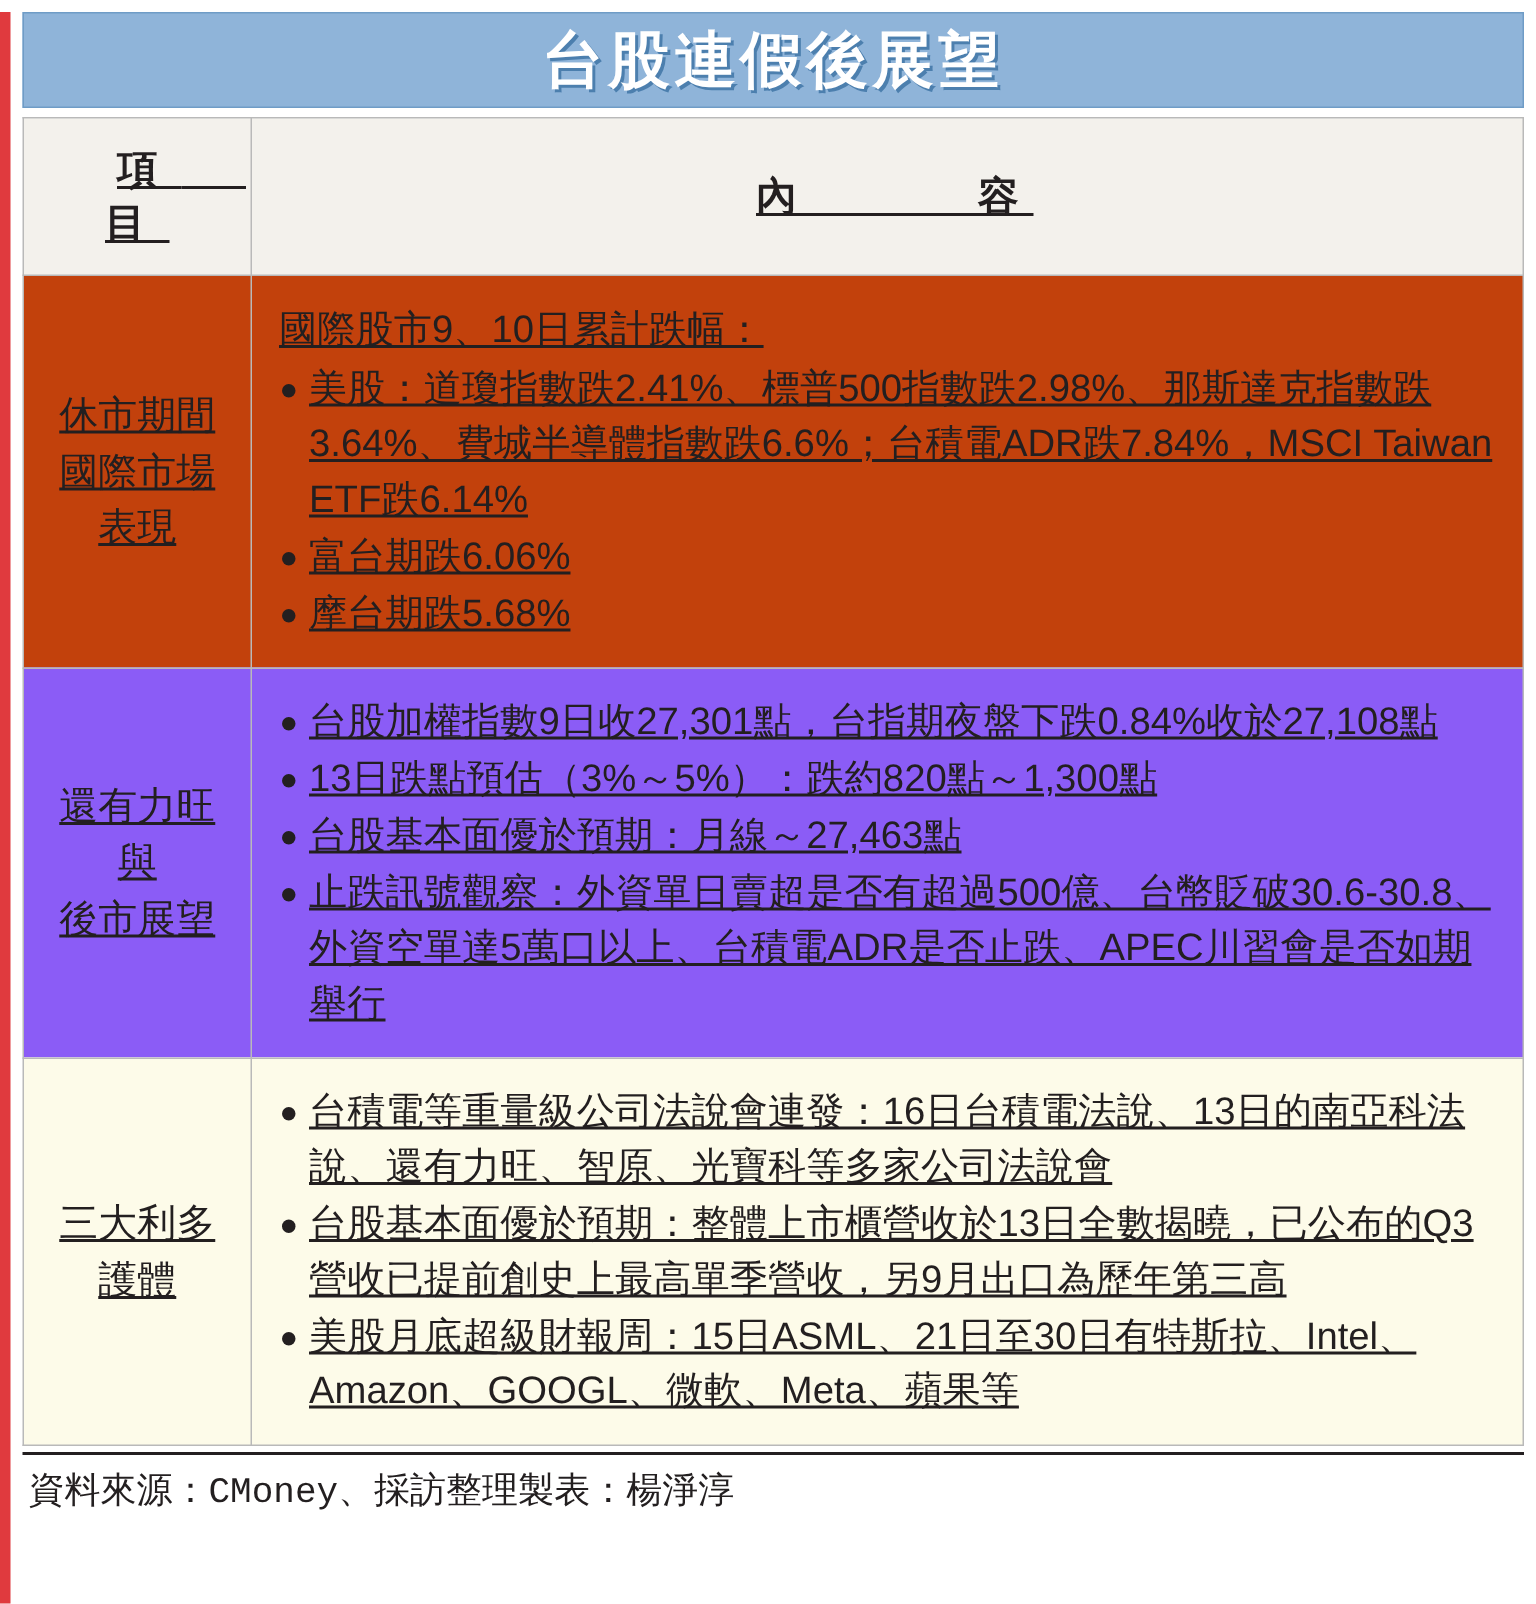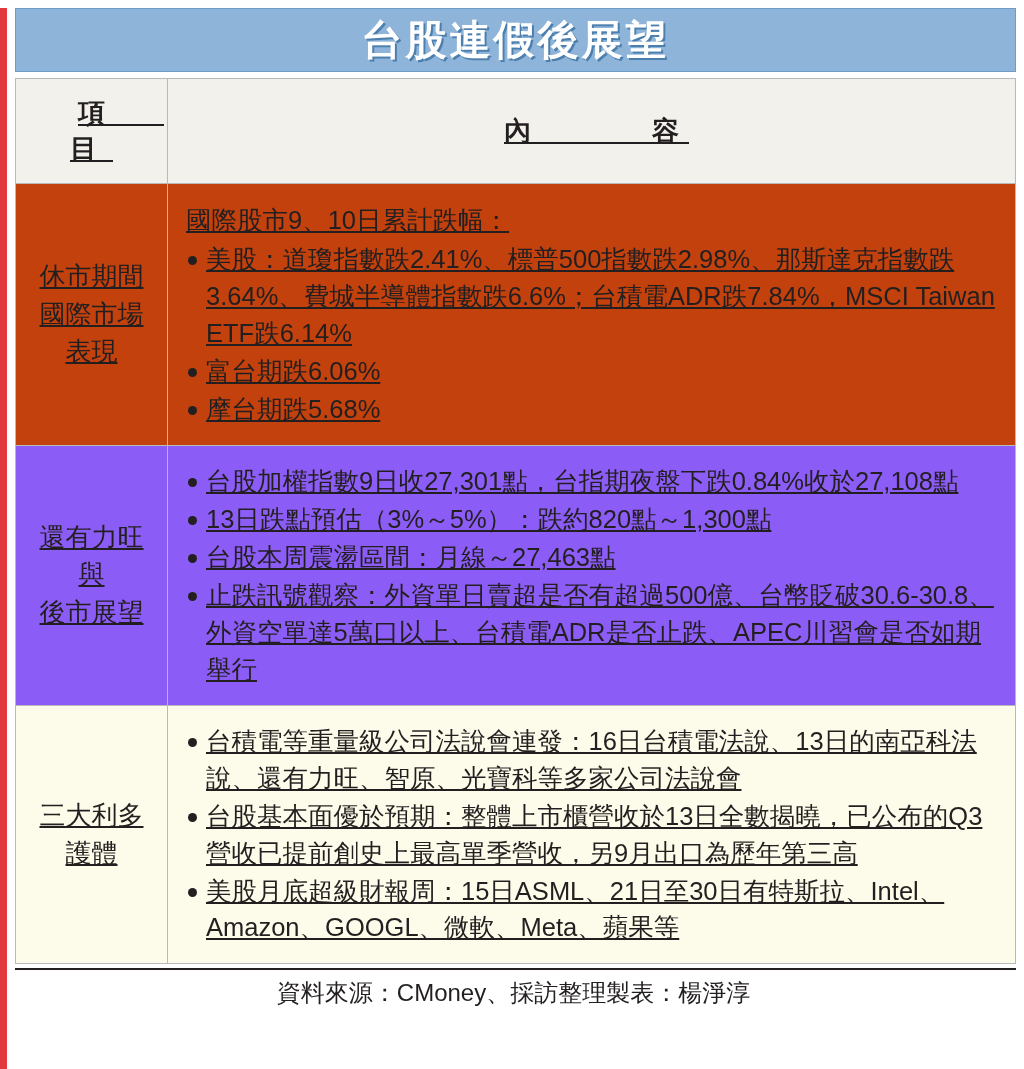--- a/index.html
+++ b/index.html
@@ -101,24 +101,25 @@
     width: 9px;
     height: 9px;
     border-radius: 50%;
     background: #231f20;
   }
   .footer {
     margin: 4px 8px 0 8px;
     width: calc(100% - 16px);
     border-top: 2px solid #231f20;
     display: flex;
-    justify-content: center;
+    justify-content: flex-start;
     align-items: center;
     height: 46px;
     font-size: 24px;
+    font-family: Liberation Mono, monospace;
   }
   .footer .left { padding-left: 4px; }
   .footer .right { padding-right: 8px; }
 </style>
 </head>
 <body>
 
 <div class="page">
 
   <div class="title-bar">
@@ -157,21 +158,21 @@
       <tr>
         <td class="rowlabel r2">
           <div>還有力旺</div>
           <div>與</div>
           <div>後市展望</div>
         </td>
         <td class="rowbody r2">
           <ul class="bullets">
             <li>台股加權指數9日收27,301點，台指期夜盤下跌0.84%收於27,108點</li>
             <li>13日跌點預估（3%～5%）：跌約820點～1,300點</li>
-            <li>台股本周震盪區間：月線～27,463點</li>
+            <li>台股基本面優於預期：月線～27,463點</li>
             <li>止跌訊號觀察：外資單日賣超是否有超過500億、台幣貶破30.6-30.8、外資空單達5萬口以上、台積電ADR是否止跌、APEC川習會是否如期舉行</li>
           </ul>
         </td>
       </tr>
 
       <tr>
         <td class="rowlabel r3">
           <div>三大利多</div>
           <div>護體</div>
         </td>

